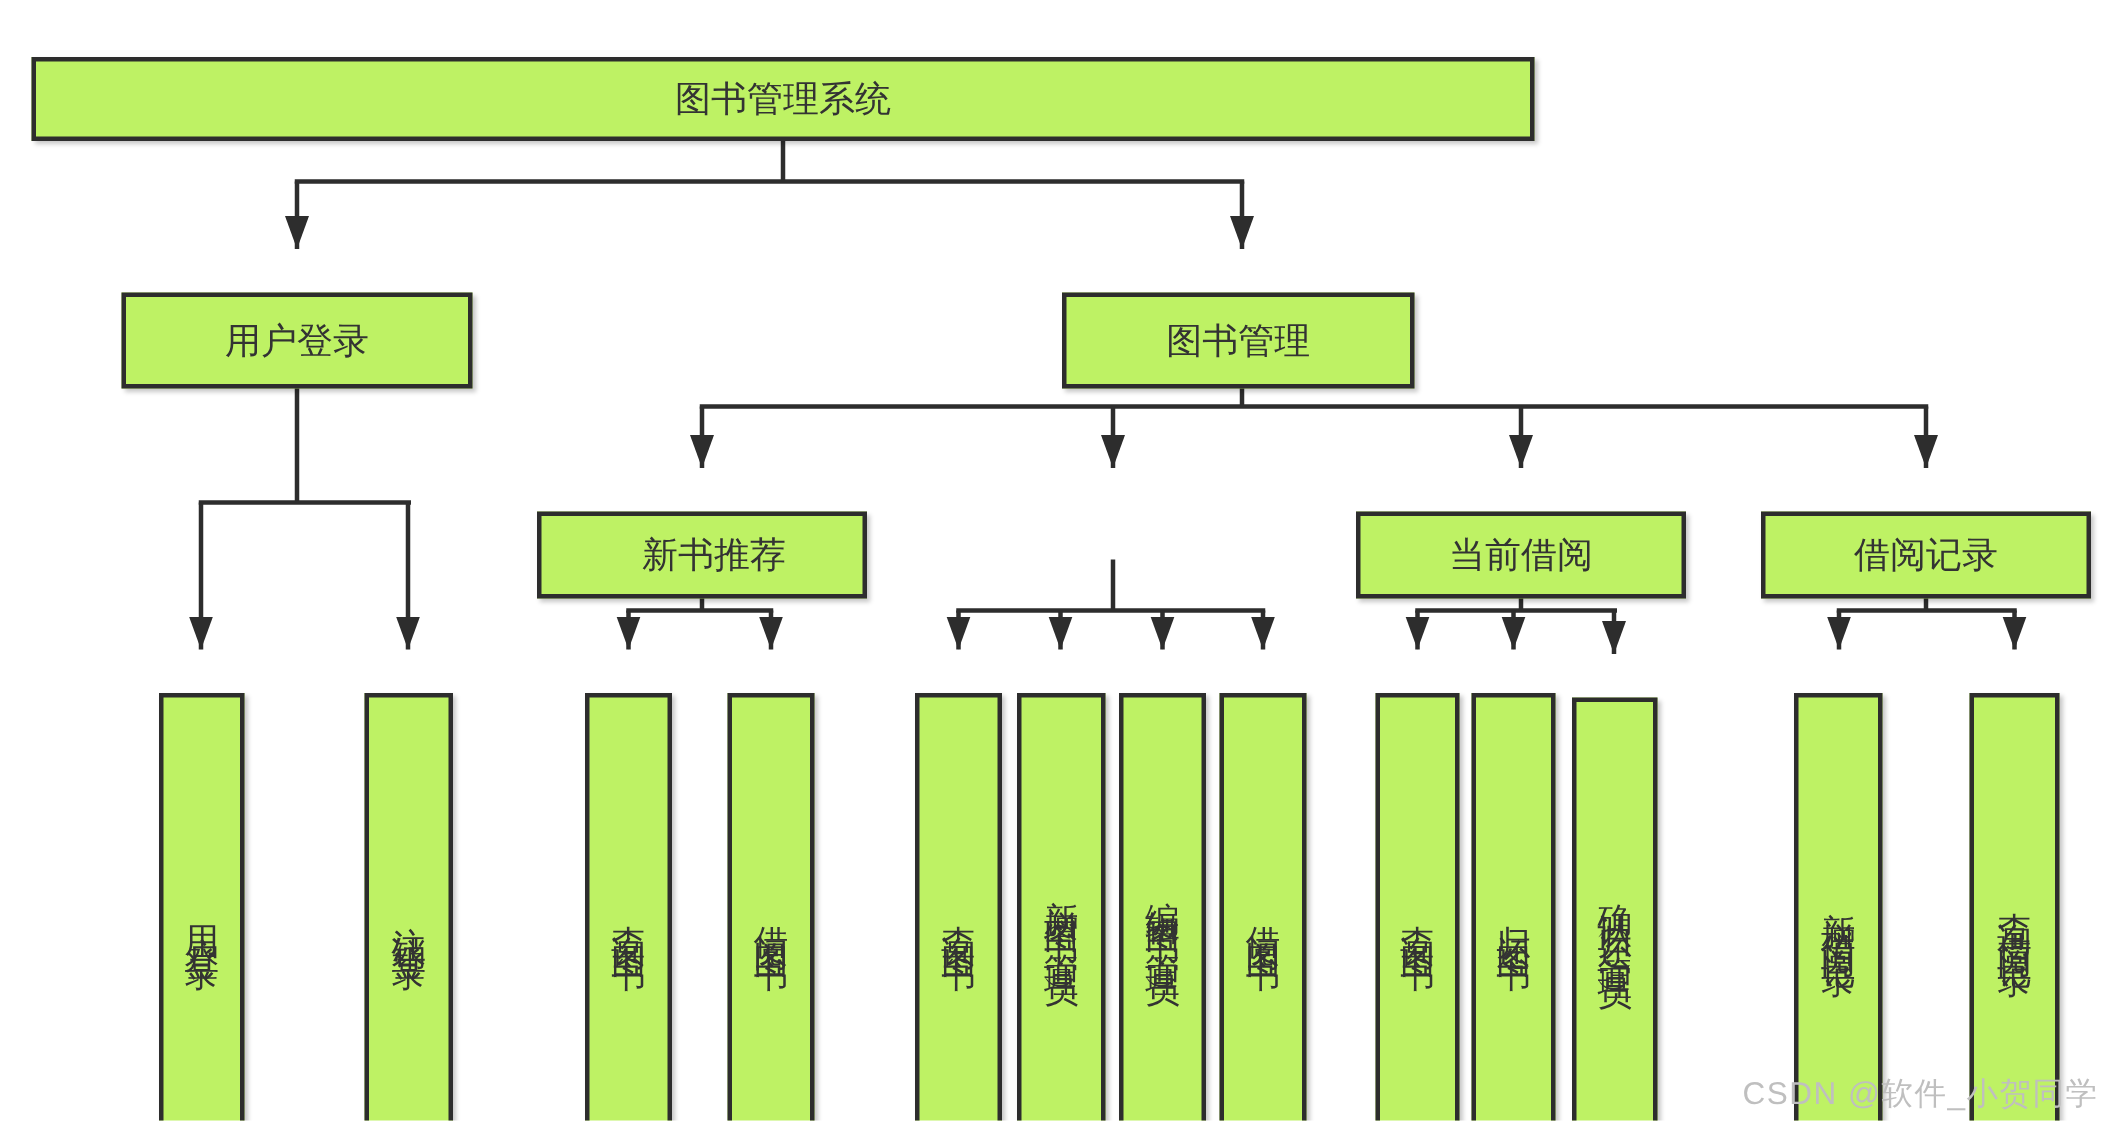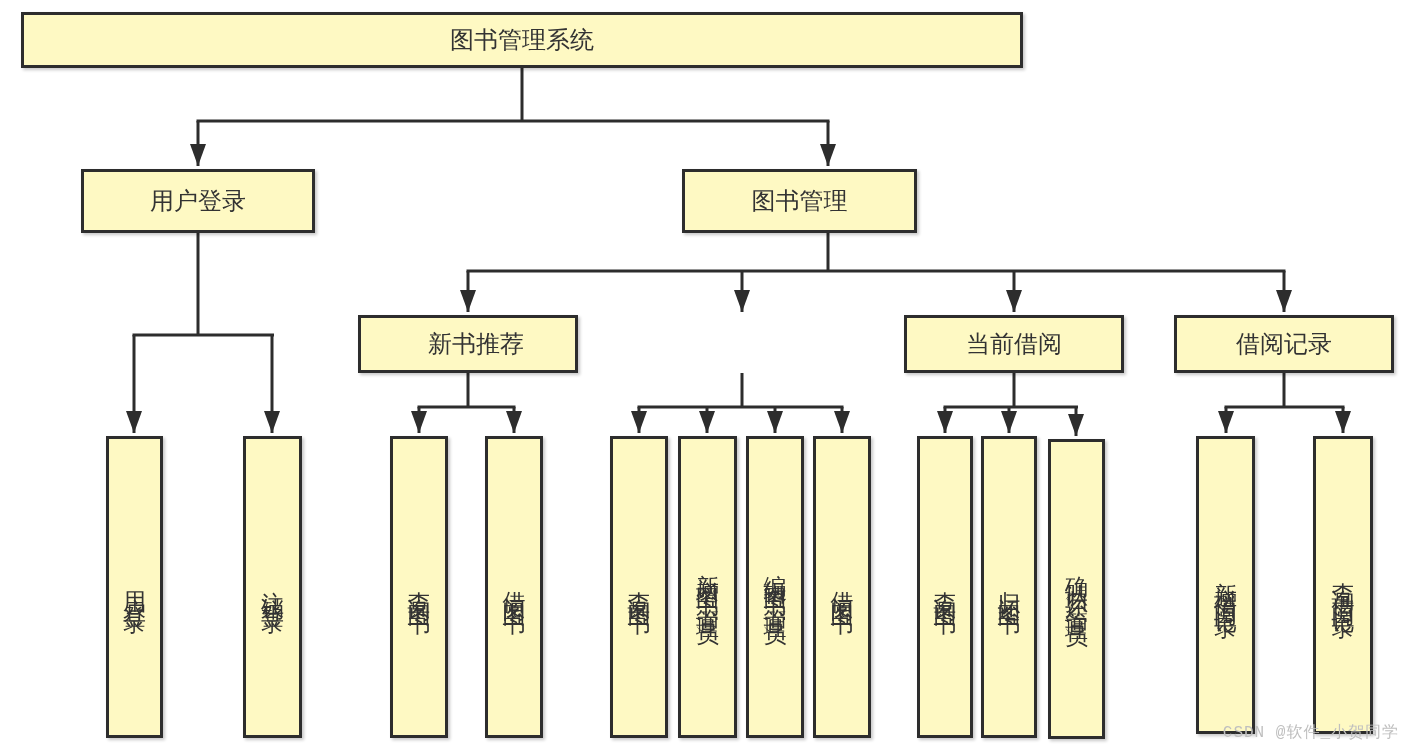--- a/index.html
+++ b/index.html
@@ -9,43 +9,44 @@
     font-family:"Liberation Sans", sans-serif;
     position:relative;
     overflow:hidden;
   }
   #stage { position:absolute; left:0; top:0; width:1405px; height:747px; }
   svg.connectors { position:absolute; left:0; top:0; width:1405px; height:747px; }
 
   .node {
     position:absolute;
     box-sizing:border-box;
-    background:#fef9c3;
+    background:#bef264;
     border:3px solid #2d2d2d;
     display:flex;
     align-items:center;
     justify-content:center;
     font-size:24px;
     color:#333333;
     box-shadow:2px 2px 3px rgba(0,0,0,0.22);
     white-space:nowrap;
+    margin-top:26px;
   }
   .leaf {
     writing-mode:vertical-rl;
     text-orientation:mixed;
     font-size:23px;
     letter-spacing:7px;
     white-space:normal;
     line-height:1;
   }
 
   
   #n-root { left:21px;  top:12px;  width:1002px; height:56px; }
   #n-l2a  { left:81px;  top:169px; width:234px;  height:64px; }
-  #n-l2b  { left:682px; top:169px; width:235px;  height:64px; }
+  #n-l2b  { left:708px; top:169px; width:235px;  height:64px; }
 
   #n-l3a  { left:358px; top:315px; width:220px; height:58px;padding-left:16px; }
   #n-l3b  { left:632px; top:315px; width:220px; height:58px; }
   #n-l3c  { left:904px; top:315px; width:220px; height:58px; }
   #n-l3d  { left:1174px;top:315px; width:220px; height:58px; }
 
   #n-a1 { left:106px;  top:436px; width:57px; height:302px; }
   #n-a2 { left:243px;  top:436px; width:59px; height:302px; }
   #n-b1 { left:390px;  top:436px; width:58px; height:302px; }
   #n-b2 { left:485px;  top:436px; width:58px; height:302px; }
@@ -55,24 +56,23 @@
   #n-c4 { left:813px;  top:436px; width:58px; height:302px; }
   #n-d1 { left:917px;  top:436px; width:56px; height:302px; }
   #n-d2 { left:981px;  top:436px; width:56px; height:302px; }
   #n-d3 { left:1048px; top:439px; width:57px; height:300px; }
   #n-e1 { left:1196px; top:436px; width:59px; height:298px; }
   #n-e2 { left:1313px; top:436px; width:60px; height:298px; }
 
   .watermark {
     position:absolute;
     right:6px; bottom:4px;
-    font-size:16px;
+    font-size:21px;
     color:#bfbfbf;
     letter-spacing:1px;
-    font-family:Liberation Mono, monospace;
   }
 </style>
 </head>
 <body>
 
 <div id="stage">
 
   <svg class="connectors" viewBox="0 0 1405 747" aria-hidden="true">
     <defs>
       <marker id="ah" markerUnits="userSpaceOnUse" markerWidth="26" markerHeight="20" refX="22" refY="9" orient="auto">

